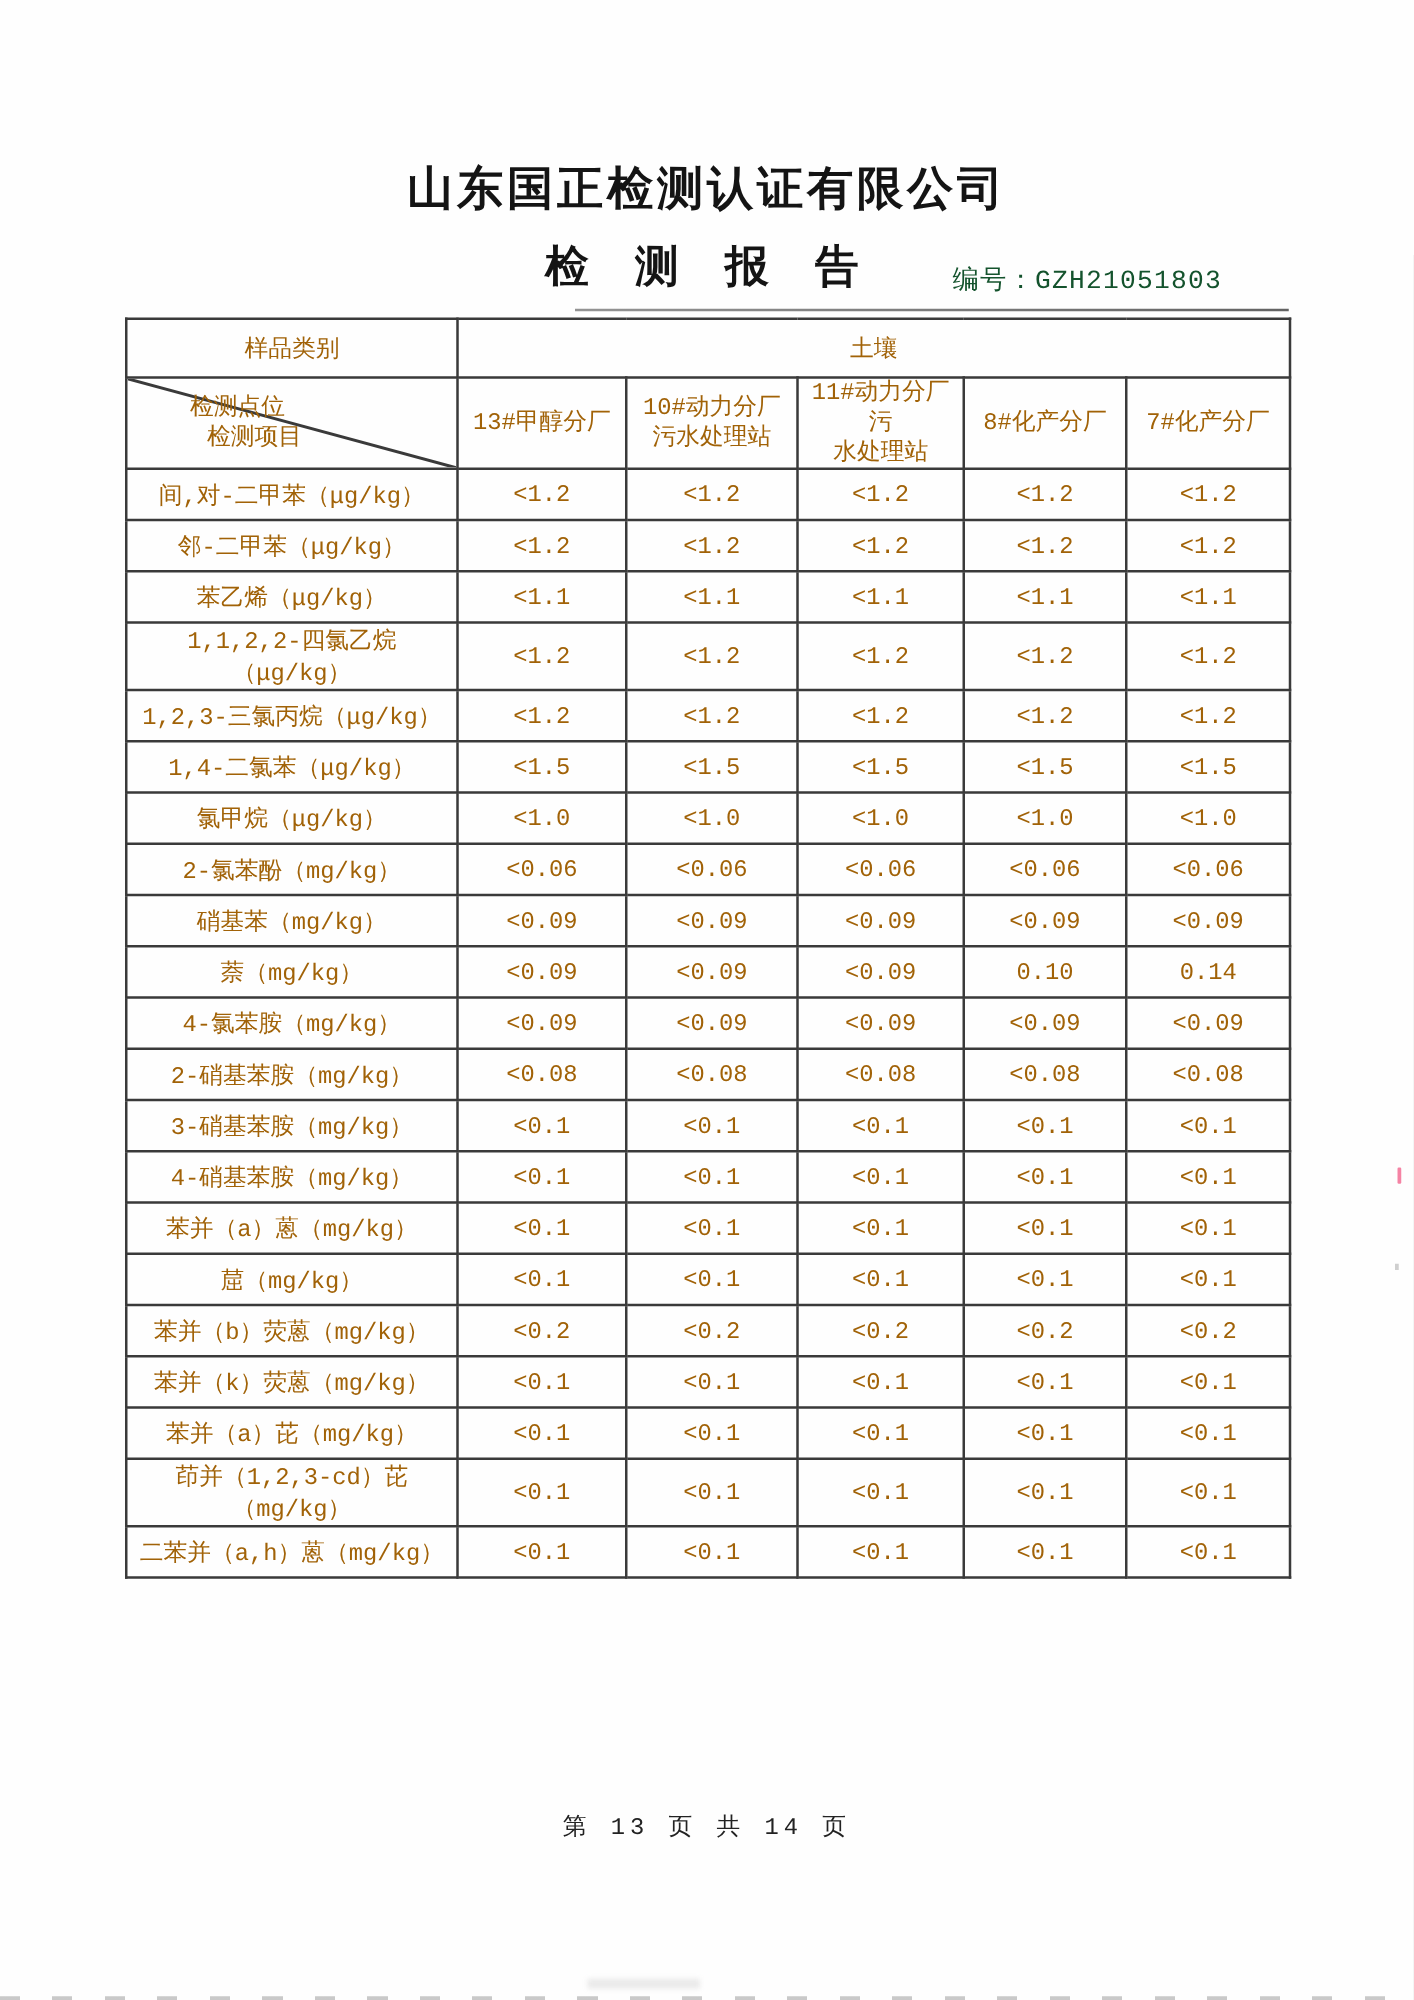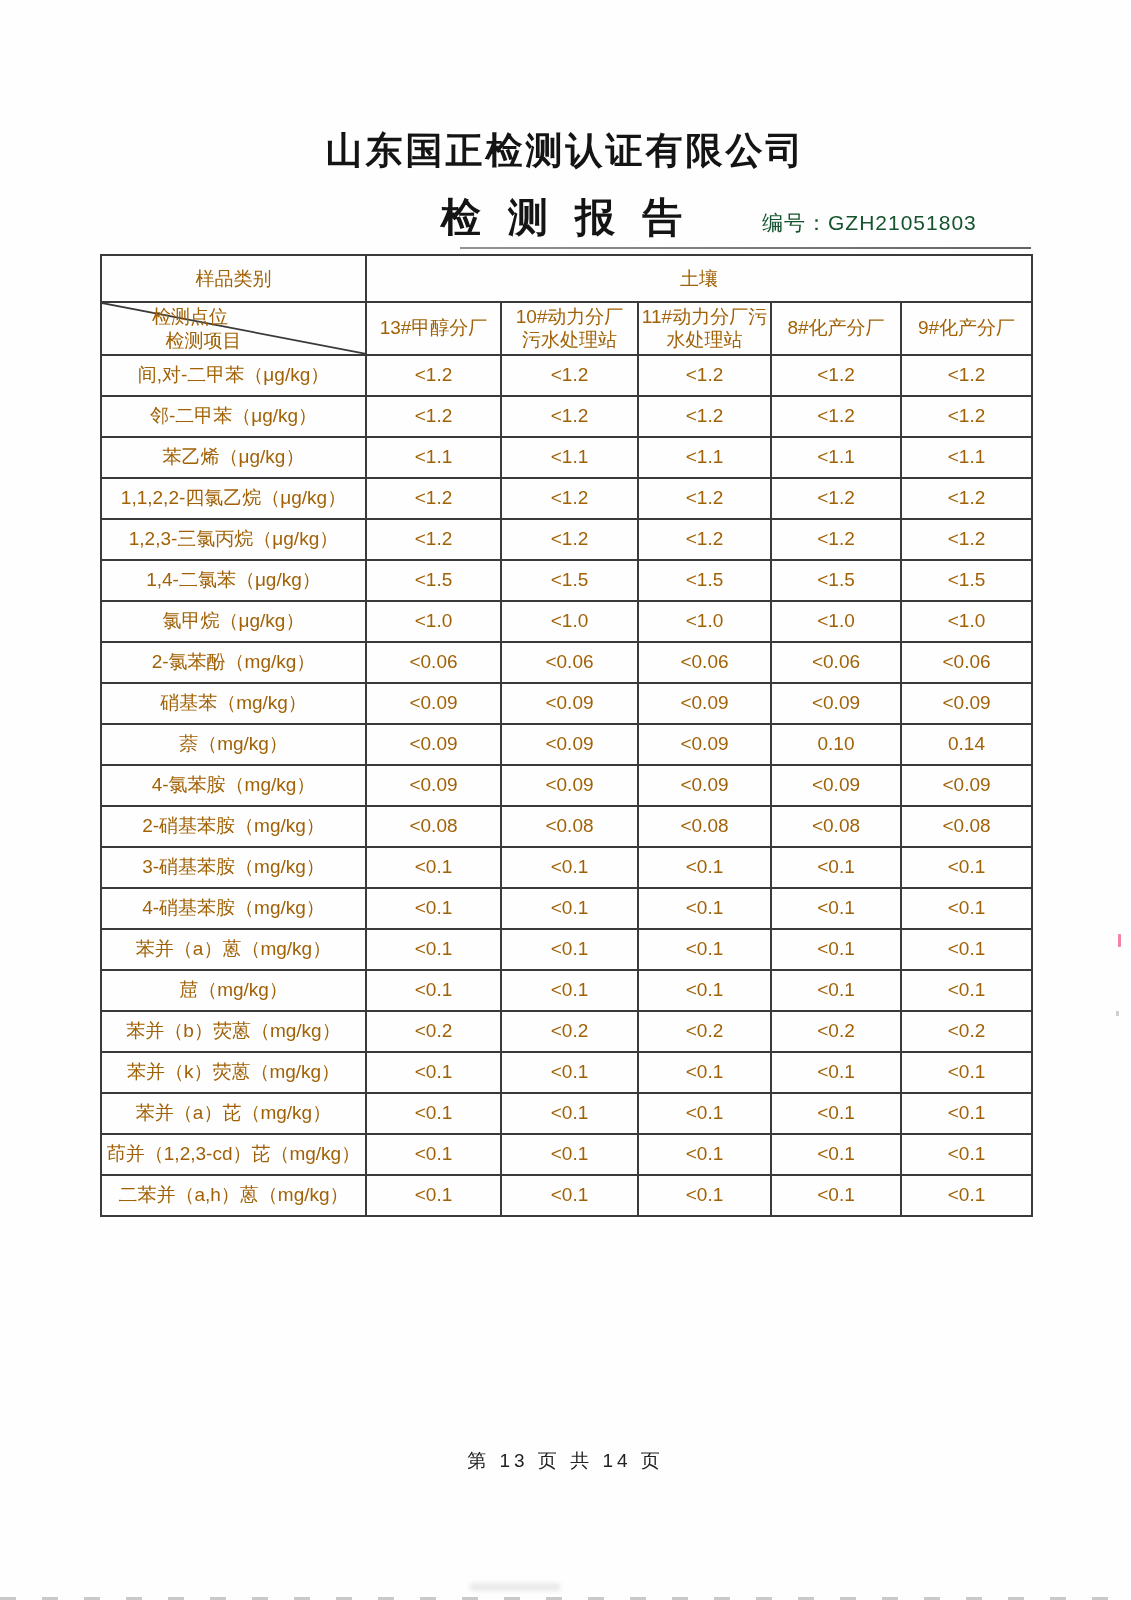--- a/index.html
+++ b/index.html
@@ -2,34 +2,34 @@
 <html><head>
 <meta charset="utf-8">
 <style>
   html,body{margin:0;padding:0;background:#e8e8e8;}
   .page{
     position:relative;
     width:1131px;height:1600px;
     background:#fefefe;
     margin:0 auto;
     overflow:hidden;
-    font-family:Liberation Sans, sans-serif;
+    font-family:Liberation Mono, monospace;
     color:#1f1f1f;
   }
   
   .company-name{
     position:absolute;top:126px;left:0;right:0;
     text-align:center;
     font-size:37px;font-weight:bold;
     letter-spacing:3px;color:#141414;
   }
   .report-title{
     position:absolute;top:190px;left:0;right:0;
     text-align:center;
-    font-size:40px;font-weight:bold;
+    font-size:35px;font-weight:bold;
     letter-spacing:8px;color:#141414;
   }
   .report-no{
     position:absolute;top:209px;left:762px;
     font-size:21px;color:#14532d;
     letter-spacing:1px;
     background:#fefefe;
   }
   
   .tbl-wrap{position:absolute;top:254px;left:100px;}
@@ -122,21 +122,21 @@
             </svg>
             <span class="corner-top">检测点位</span>
             <span class="corner-bottom">检测项目</span>
           </td>
           <td class="pre">13#甲醇分厂</td>
           <td class="pre">10#动力分厂
 污水处理站</td>
           <td class="pre">11#动力分厂污
 水处理站</td>
           <td class="pre">8#化产分厂</td>
-          <td class="pre">9#化产分厂</td>
+          <td class="pre">7#化产分厂</td>
         </tr>
       </tbody>
       <tbody>
   <tr class="data-row">
     <td class="row-label">间,对-二甲苯（μg/kg）</td>
     <td class="row-value">&lt;1.2</td>
     <td class="row-value">&lt;1.2</td>
     <td class="row-value">&lt;1.2</td>
     <td class="row-value">&lt;1.2</td>
     <td class="row-value">&lt;1.2</td>

